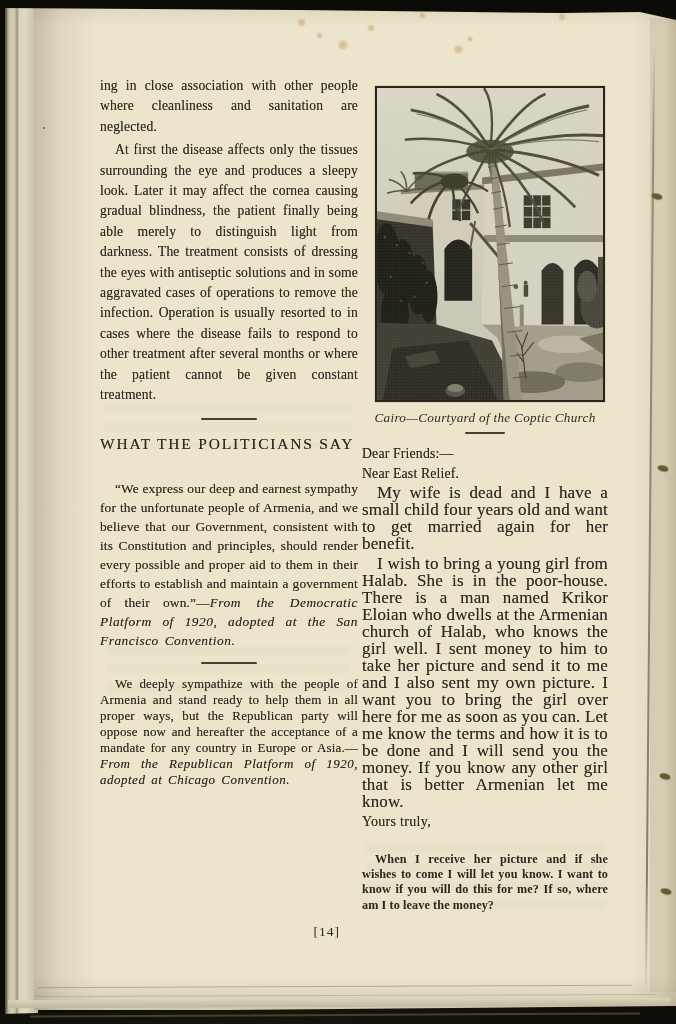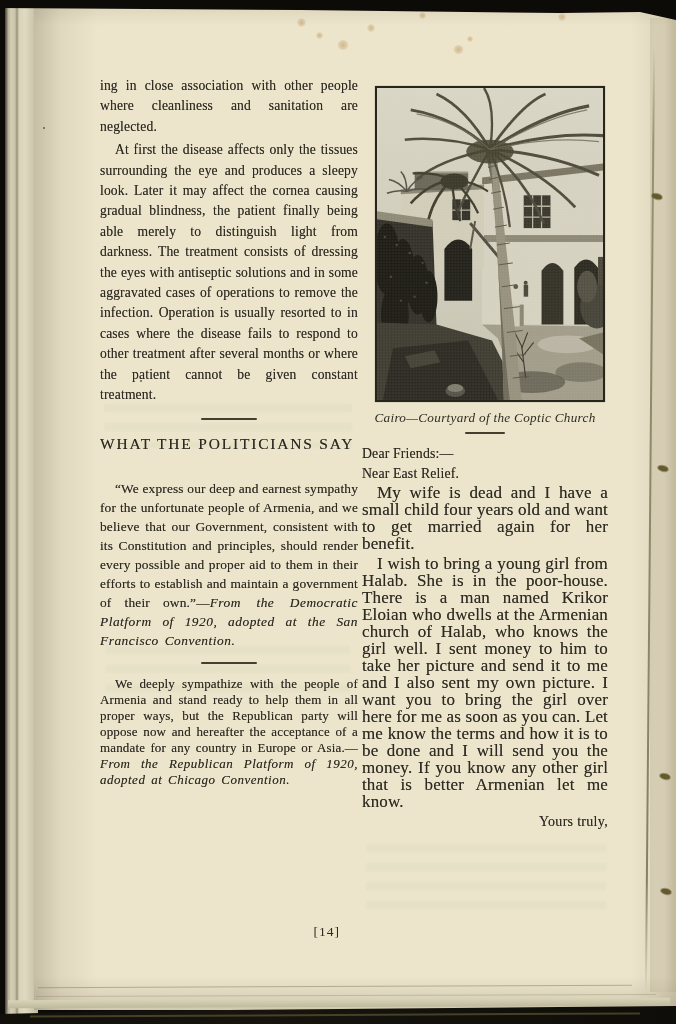--- a/index.html
+++ b/index.html
@@ -68,21 +68,21 @@
   .photo-frame{width:230px;margin-left:13px;border:2px solid #28251b;line-height:0;box-sizing:border-box;
     box-shadow:inset 0 0 0 1px rgba(238,231,209,.55), 0 0 1px rgba(50,44,30,.5)}
   .photo-frame svg{display:block}
   .caption{margin:8px 0 0;font-style:italic;font-size:13.2px;text-align:center;
     letter-spacing:.3px;color:#2f2b22}
   .caprule{width:40px;margin:6px auto 10px}
 
   
   .lh{margin:0 0 1px;text-align:left;font-size:13.8px;line-height:19px}
   .lt{line-height:17px;font-size:17px}
-  .closing{margin:4px 0 22px;text-align:right;font-size:14px;letter-spacing:.3px;
+  .closing{margin:4px 0 22px;text-align:left;font-size:14px;letter-spacing:.3px;
     text-shadow:0 0 .4px rgba(45,40,30,.55)}
   .postscript{margin:0;font-size:12.2px;font-weight:bold;line-height:15.2px;text-align:justify;
     letter-spacing:.1px;text-indent:13px;color:#2b2720}
 
   .pagenum{position:absolute;left:232px;top:918px;width:74px;text-align:right;
     font-size:13.5px;letter-spacing:1px;color:#2d2a22}
 </style>
 </head>
 <body>
 
@@ -270,20 +270,21 @@
         </div>
         <figcaption class="caption">Cairo—Courtyard of the Coptic Church</figcaption>
         <div class="rule caprule"></div>
       </figure>
 
       <p class="body lh">Dear Friends:—</p>
       <p class="body lh">Near East Relief.</p>
       <p class="body ind lt">My wife is dead and I have a small child four years old and want to get married again for her benefit.</p>
       <p class="body ind lt">I wish to bring a young girl from Halab. She is in the poor-house. There is a man named Krikor Eloian who dwells at the Armenian church of Halab, who knows the girl well. I sent money to him to take her picture and send it to me and I also sent my own picture. I want you to bring the girl over here for me as soon as you can. Let me know the terms and how it is to be done and I will send you the money. If you know any other girl that is better Armenian let me know.</p>
       <p class="closing">Yours truly,</p>
+      <p class="postscript">When I receive her picture and if she wishes to come I will let you know. I want to know if you will do this for me? If so, where am I to leave the money?</p>
     </div>
 
     <div class="pagenum">[14]</div>
 
     <div class="fore-shade"></div>
     <div class="crease"></div>
     <i class="stitch" style="left:618px;top:188px"></i>
     <i class="stitch" style="left:624px;top:460px"></i>
     <i class="stitch" style="left:626px;top:768px"></i>
     <i class="stitch" style="left:627px;top:883px"></i>

